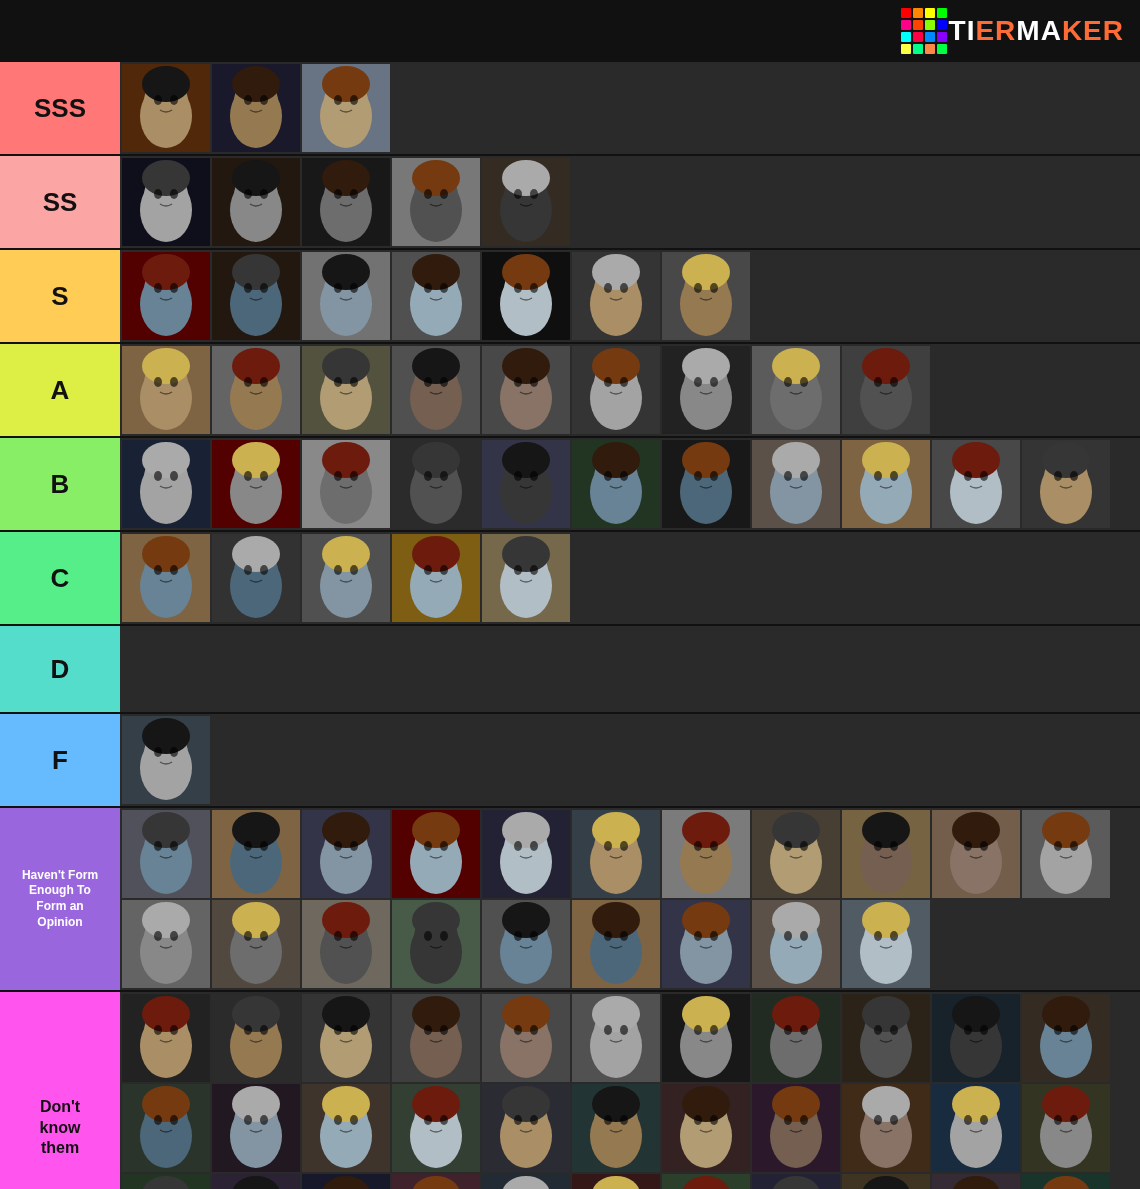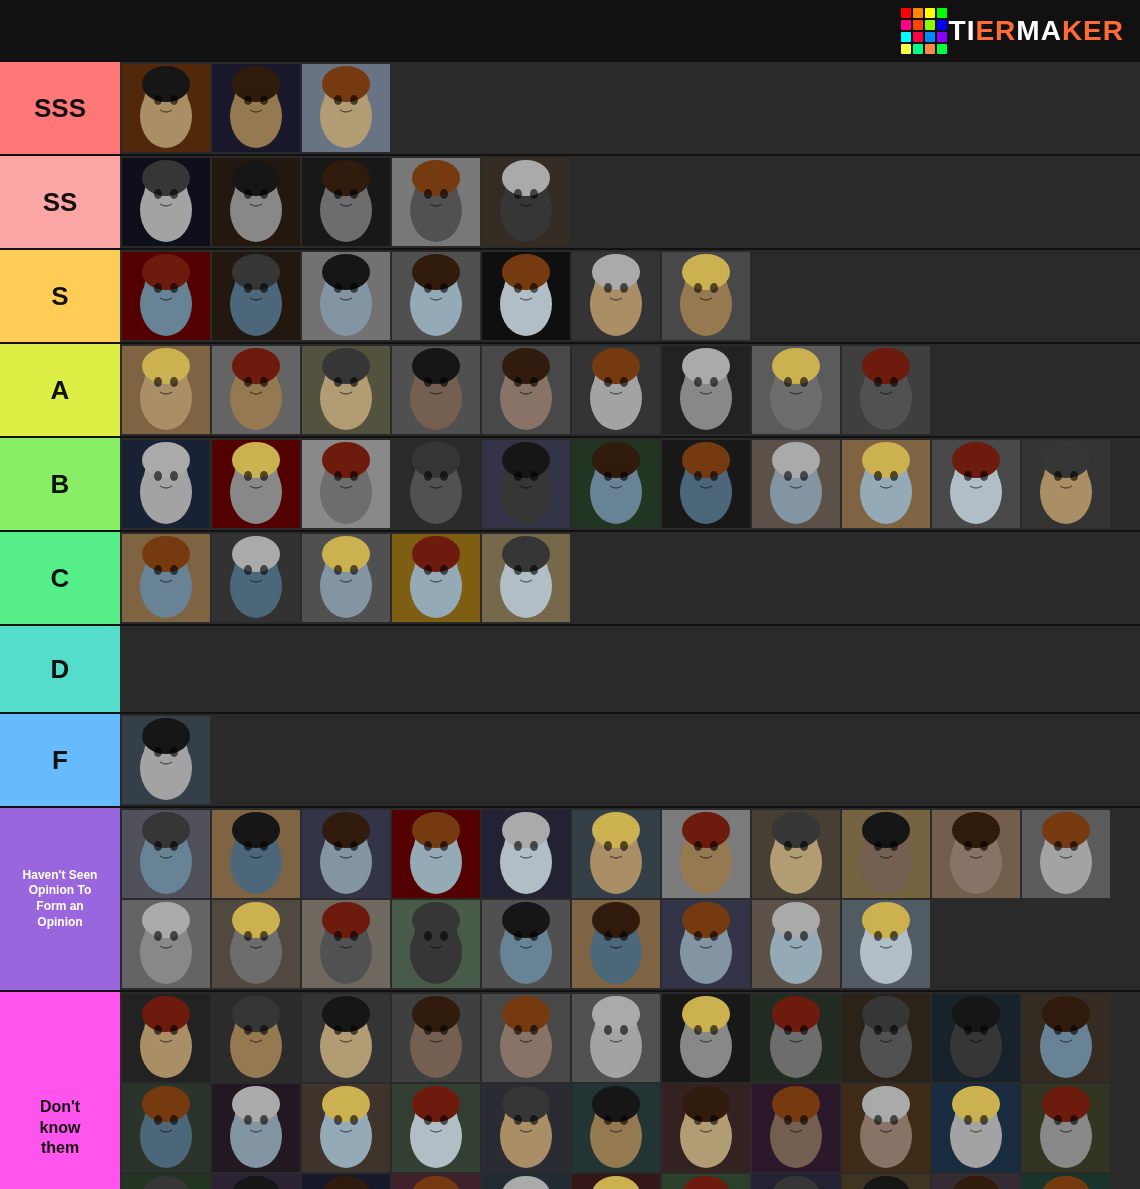--- a/index.html
+++ b/index.html
@@ -604,21 +604,21 @@
     <ellipse cx="44" cy="38" rx="22" ry="26" fill="#c0c0c0"></ellipse>
     <ellipse cx="44" cy="20" rx="24" ry="18" fill="#1a1a1a"></ellipse>
     <ellipse cx="36" cy="36" rx="4" ry="5" fill="rgba(0,0,0,0.6)"></ellipse>
     <ellipse cx="52" cy="36" rx="4" ry="5" fill="rgba(0,0,0,0.6)"></ellipse>
     <path d="M38 46 Q44 50 50 46" stroke="rgba(0,0,0,0.5)" stroke-width="1.5" fill="none"></path>
     <rect x="0" y="0" width="88" height="88" fill="rgba(0,0,0,0.15)"></rect>
   </svg></div>
       </div>
     </div>
     <div class="tier-row" data-name="tier-row-hse">
-      <div class="tier-label" data-name="tier-label-hse" style="background-color: rgb(153, 102, 221); color: rgb(255, 255, 255); font-size: 12px; line-height: 1.3;">Haven't Seen Opinion To Form an Opinion</div>
+      <div class="tier-label" data-name="tier-label-hse" style="background-color: rgb(153, 102, 221); color: rgb(255, 255, 255); font-size: 12px; line-height: 1.3;">Haven't Form Enough To Form an Opinion</div>
       <div class="tier-content" data-name="tier-content-hse">
         <div class="char-slot" data-name="char-slot"><svg width="88" height="88" viewBox="0 0 88 88" xmlns="http://www.w3.org/2000/svg">
     <rect width="88" height="88" fill="#8a8a9a"></rect>
     <rect width="88" height="88" fill="rgba(0,0,0,0.3)"></rect>
     <ellipse cx="44" cy="52" rx="26" ry="32" fill="#7a9ab0"></ellipse>
     <ellipse cx="44" cy="38" rx="22" ry="26" fill="#7a9ab0"></ellipse>
     <ellipse cx="44" cy="20" rx="24" ry="18" fill="#404040"></ellipse>
     <ellipse cx="36" cy="36" rx="4" ry="5" fill="rgba(0,0,0,0.6)"></ellipse>
     <ellipse cx="52" cy="36" rx="4" ry="5" fill="rgba(0,0,0,0.6)"></ellipse>
     <path d="M38 46 Q44 50 50 46" stroke="rgba(0,0,0,0.5)" stroke-width="1.5" fill="none"></path>

